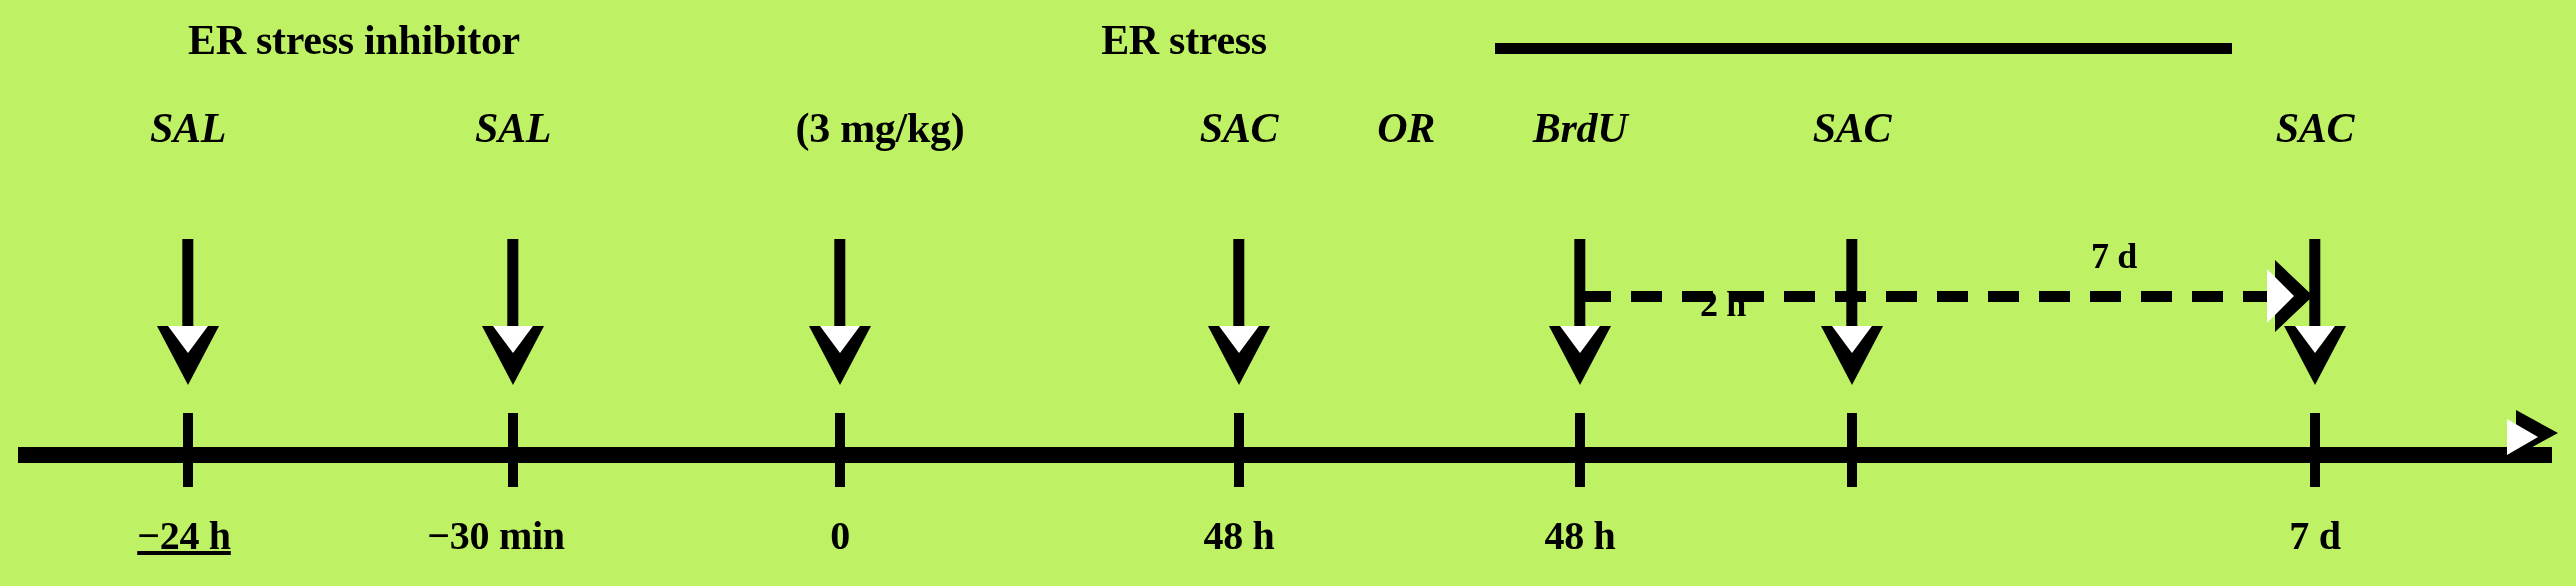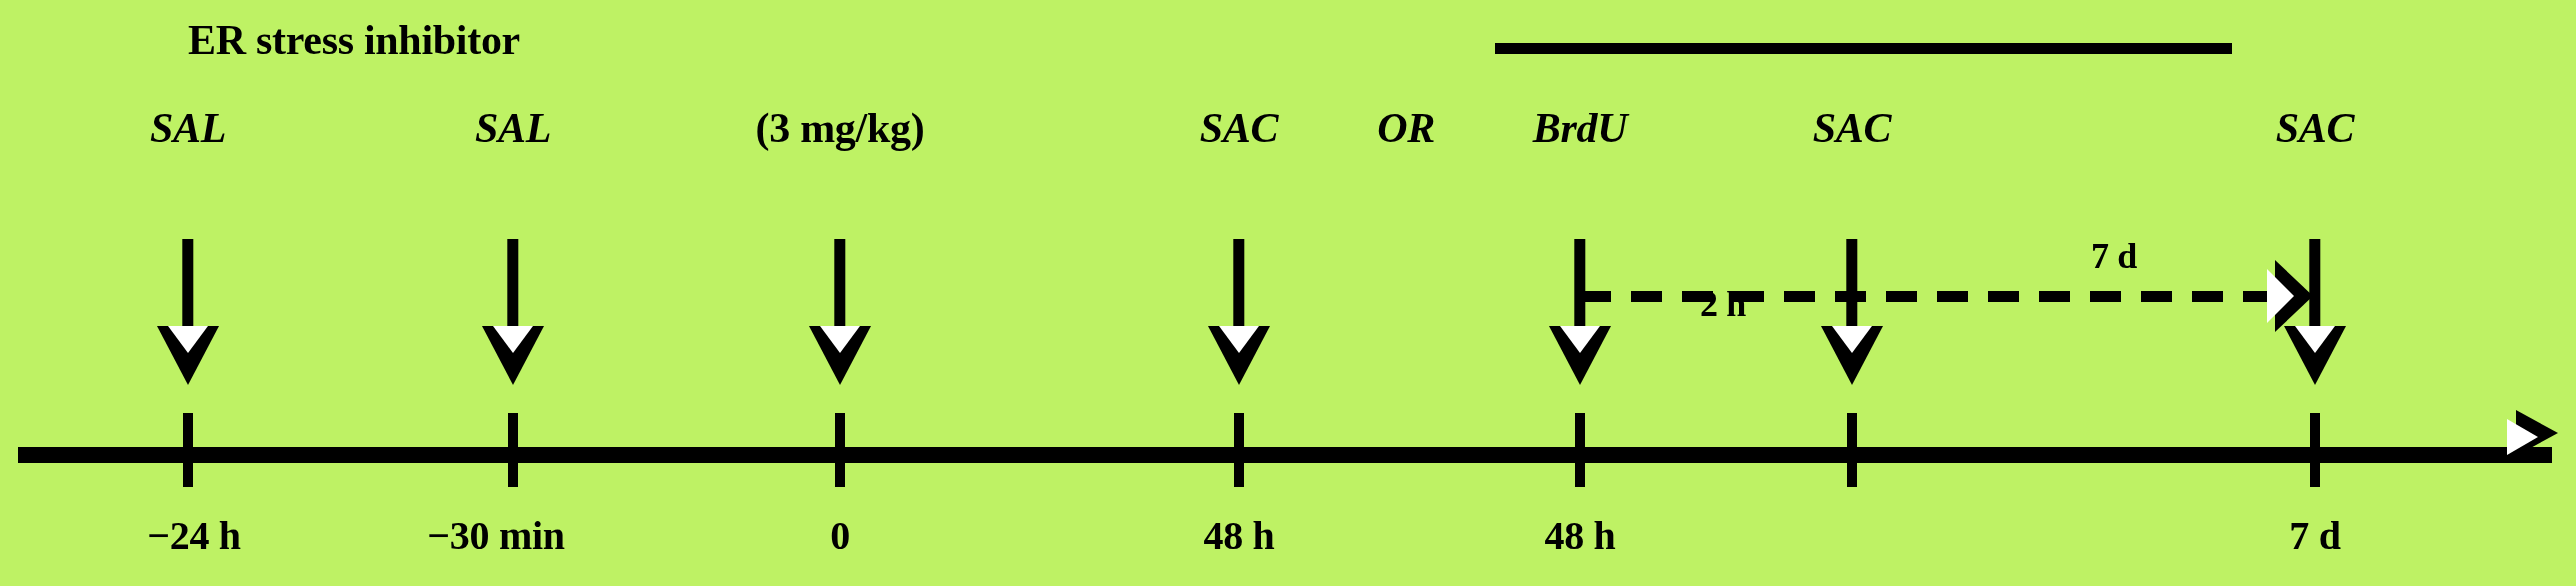--- a/index.html
+++ b/index.html
@@ -142,22 +142,23 @@
   <div id="axis-head"></div>
   <div id="axis-head-notch"></div>
 
   <div id="bracket"></div>
 
   <div id="dashline"></div>
   <div id="dash-head"></div>
   <div id="dash-head-notch"></div>
 
   <div class="txt row-group" style="left:354px;  top:19px;">ER stress inhibitor</div>
-
-  <div class="txt row-dose" style="left:840px; top:107px;">(3 mg/kg)</div>
+  <div class="txt row-group" style="left:1184px; top:19px;">ER stress</div>
+
+  <div class="txt row-dose" style="left:880px; top:107px;">(3 mg/kg)</div>
 
   <div class="txt row-agent" style="left:188px;  top:107px;">SAL</div>
   <div class="txt row-agent" style="left:513px;  top:107px;">SAL</div>
   <div class="txt row-agent" style="left:1239px; top:107px;">SAC</div>
   <div class="txt row-agent" style="left:1406px; top:107px;">OR</div>
   <div class="txt row-agent" style="left:1580px; top:107px;">BrdU</div>
   <div class="txt row-agent" style="left:1852px; top:107px;">SAC</div>
   <div class="txt row-agent" style="left:2315px; top:107px;">SAC</div>
 
   <div class="txt row-dur" style="left:1723px; top:238px;margin-top:48px;">2 h</div>
@@ -192,21 +193,21 @@
   <div class="vhead-notch" style="left:2315px;"></div>
 
   <div class="tick" style="left:188px;"></div>
   <div class="tick" style="left:513px;"></div>
   <div class="tick" style="left:840px;"></div>
   <div class="tick" style="left:1239px;"></div>
   <div class="tick" style="left:1580px;"></div>
   <div class="tick" style="left:1852px;"></div>
   <div class="tick" style="left:2315px;"></div>
 
-  <div class="txt row-time" style="left:194px;  top:516px;">−24 h</div>
+  <div class="txt row-time" style="left:184px;  top:516px;text-decoration:underline;">−24 h</div>
   <div class="txt row-time" style="left:496px;  top:516px;">−30 min</div>
   <div class="txt row-time" style="left:840px; top:516px;">0</div>
   <div class="txt row-time" style="left:1239px; top:516px;">48 h</div>
   <div class="txt row-time" style="left:1580px; top:516px;">48 h</div>
   <div class="txt row-time" style="left:2315px; top:516px;">7 d</div>
 
 </div>
 
 
 </body></html>

